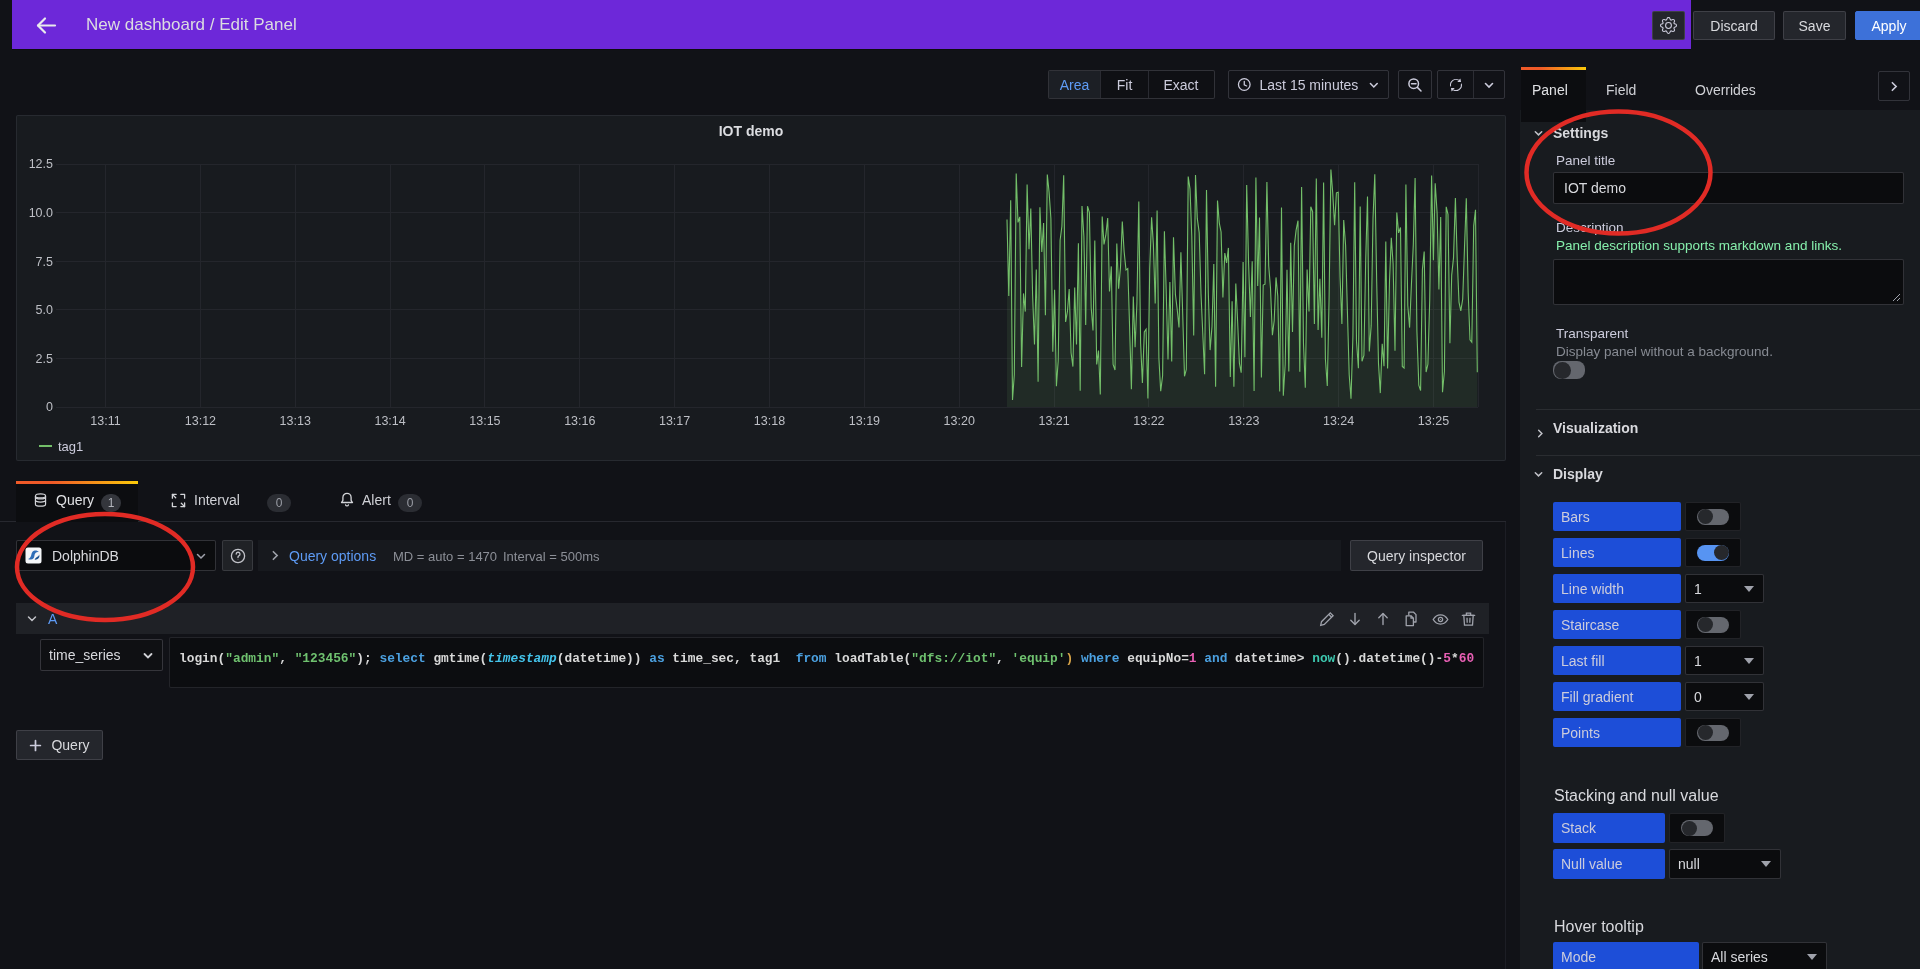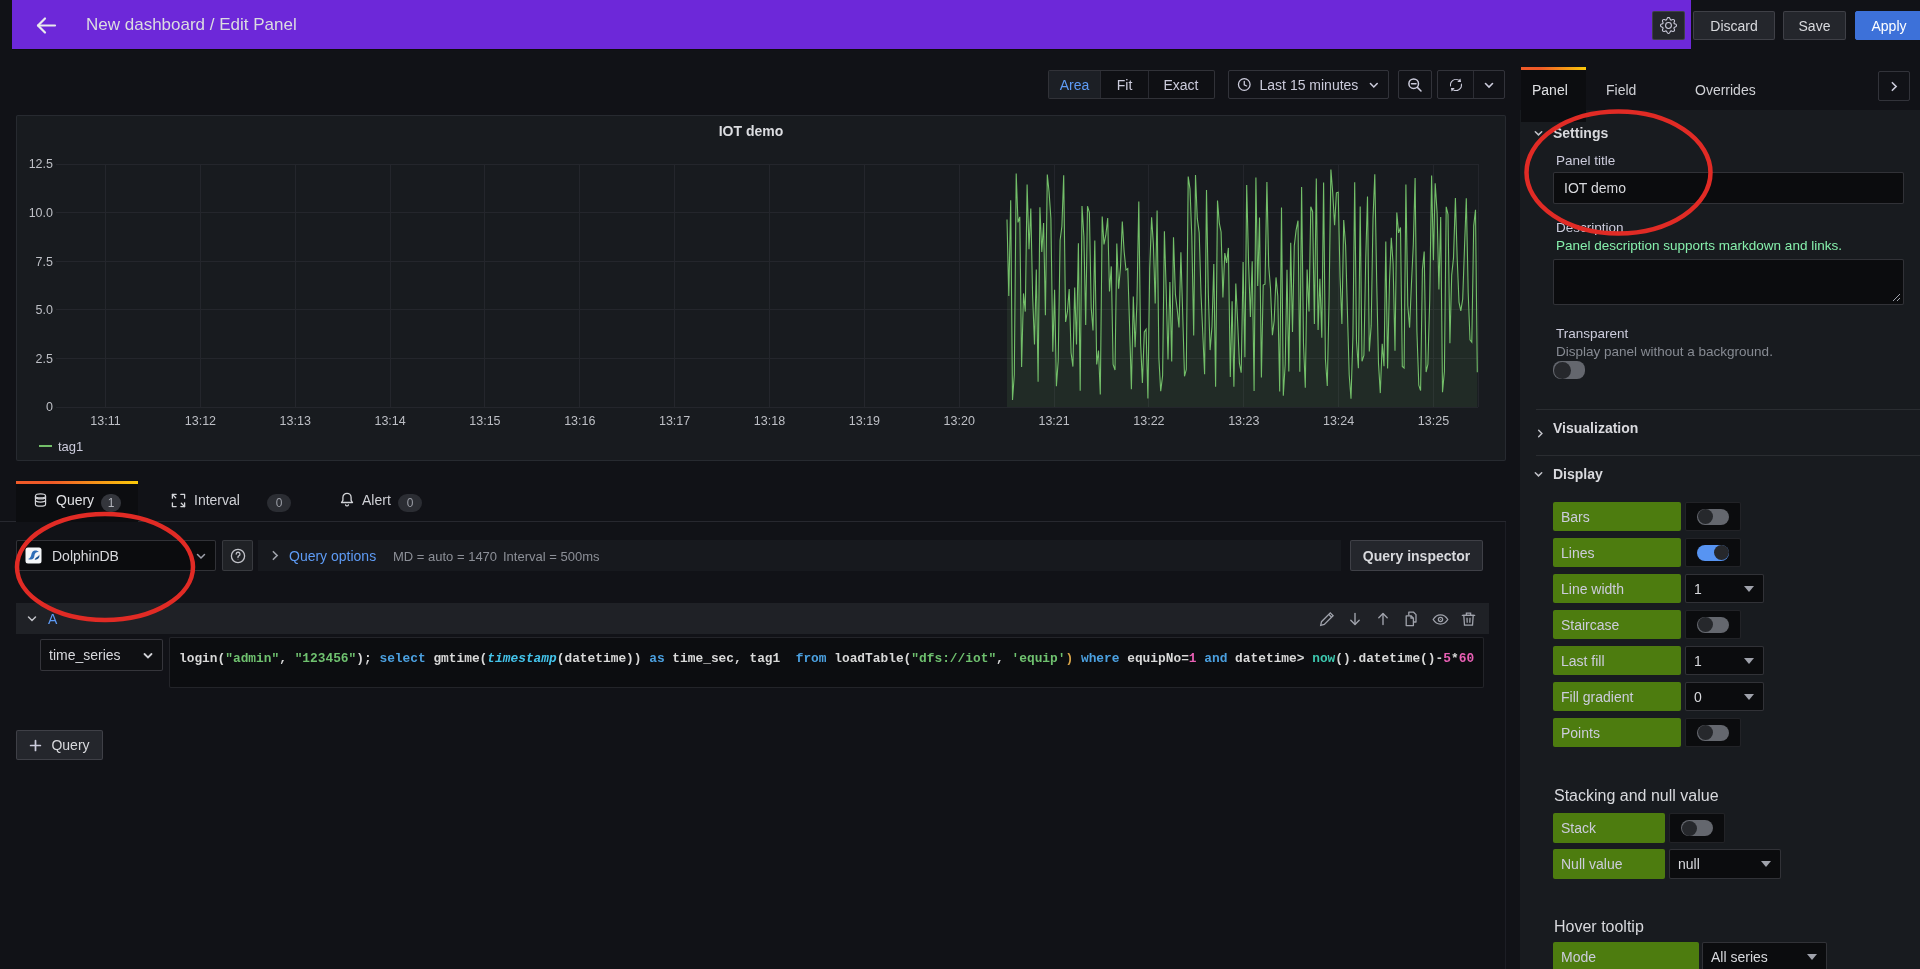--- a/index.html
+++ b/index.html
@@ -2,21 +2,21 @@
 <html><head>
 <meta charset="utf-8">
 <style>
 *{margin:0;padding:0;box-sizing:border-box}
 html,body{width:1920px;height:969px;overflow:hidden}
 body{background:#111217;font-family:"Liberation Sans",sans-serif;color:#ccccdc;font-size:14px;position:relative}
 .abs{position:absolute}
 .flex{display:flex;align-items:center}
 .btn{display:flex;align-items:center;justify-content:center;border:1px solid rgba(204,204,220,.16);border-radius:2px;background:#24262c;color:#d8d9dd;font-size:14px;font-weight:500}
 .inp{background:#0b0c0e;border:1px solid rgba(204,204,220,.2);border-radius:2px}
-.lblbox{background:#4d7c0f;border-radius:2px;display:flex;align-items:center;padding-left:8px;font-size:14px;font-weight:500;color:#ccccdc}
+.lblbox{background:#1d4ed8;border-radius:2px;display:flex;align-items:center;padding-left:8px;font-size:14px;font-weight:500;color:#ccccdc}
 .selbox{background:#0b0c0e;border:1px solid rgba(204,204,220,.2);border-radius:2px;display:flex;align-items:center;padding-left:8px;font-size:14px;color:#d8d9dd;position:absolute}
 .selarr{position:absolute;right:9px;top:50%;margin-top:-3px;width:0;height:0;border-left:5px solid transparent;border-right:5px solid transparent;border-top:6px solid #9fa2ab}
 .togbox{background:#0b0c0e;border:1px solid rgba(204,204,220,.12);border-radius:2px;display:flex;align-items:center;justify-content:center}
 .track{width:32px;height:16px;border-radius:8px;position:relative}
 .track.off{background:#64676e}
 .track.on{background:#5794f2}
 .knob{position:absolute;top:0.5px;width:15px;height:15px;border-radius:50%;background:#26282c}
 .track.off .knob{left:0.5px}
 .track.on .knob{right:0.5px}
 .seclbl{font-size:14px;font-weight:700;color:#d8d9dd}
@@ -183,21 +183,21 @@
       <circle cx="8" cy="11.4" r="0.4" fill="#c2c3c9" stroke="none"></circle>
     </svg>
 </div>
 <div class="abs" style="left:258px;top:540px;width:1083px;height:31px;background:#17191e"></div>
 <svg class="abs" style="left:269px;top:549px" width="13" height="13" viewBox="0 0 12 12" fill="none" stroke="#9fa2ab" stroke-width="1.5" stroke-linecap="round">
     <polyline points="4,2.5 7.5,6 4,9.5"></polyline>
   </svg>
 <div class="abs" style="left:289px;top:548px;font-size:14px;font-weight:500;color:#5e9bf5">Query options</div>
 <div class="abs" style="left:393px;top:549px;font-size:13px;color:#8c8f97">MD = auto = 1470</div>
 <div class="abs" style="left:503px;top:549px;font-size:13px;color:#8c8f97">Interval = 500ms</div>
-<div class="btn abs" style="left:1350px;top:540px;width:133px;height:31px;font-weight:700">Query inspector</div>
+<div class="btn abs" style="left:1350px;top:540px;width:133px;height:31px;font-weight:400">Query inspector</div>
 
 <div class="abs" style="left:16px;top:603px;width:1473px;height:31px;background:#1f2126"></div>
 <svg class="abs" style="left:26px;top:613px" width="12" height="12" viewBox="0 0 12 12" fill="none" stroke="#c2c3c9" stroke-width="1.5" stroke-linecap="round">
     <polyline points="2.5,4 6,7.5 9.5,4"></polyline>
   </svg>
 <div class="abs" style="left:48px;top:611px;font-size:14px;font-weight:500;color:#5e9bf5">A</div>
 <g></g>
 <svg class="abs" style="left:1319px;top:611px" width="16" height="16" viewBox="0 0 16 16" fill="none" stroke="#9fa2ab" stroke-width="1.3">
     <path d="M11.3 1.9l2.8 2.8L5.3 13.5l-3.6.8.8-3.6z"></path>
     <line x1="9.8" y1="3.4" x2="12.6" y2="6.2"></line>

